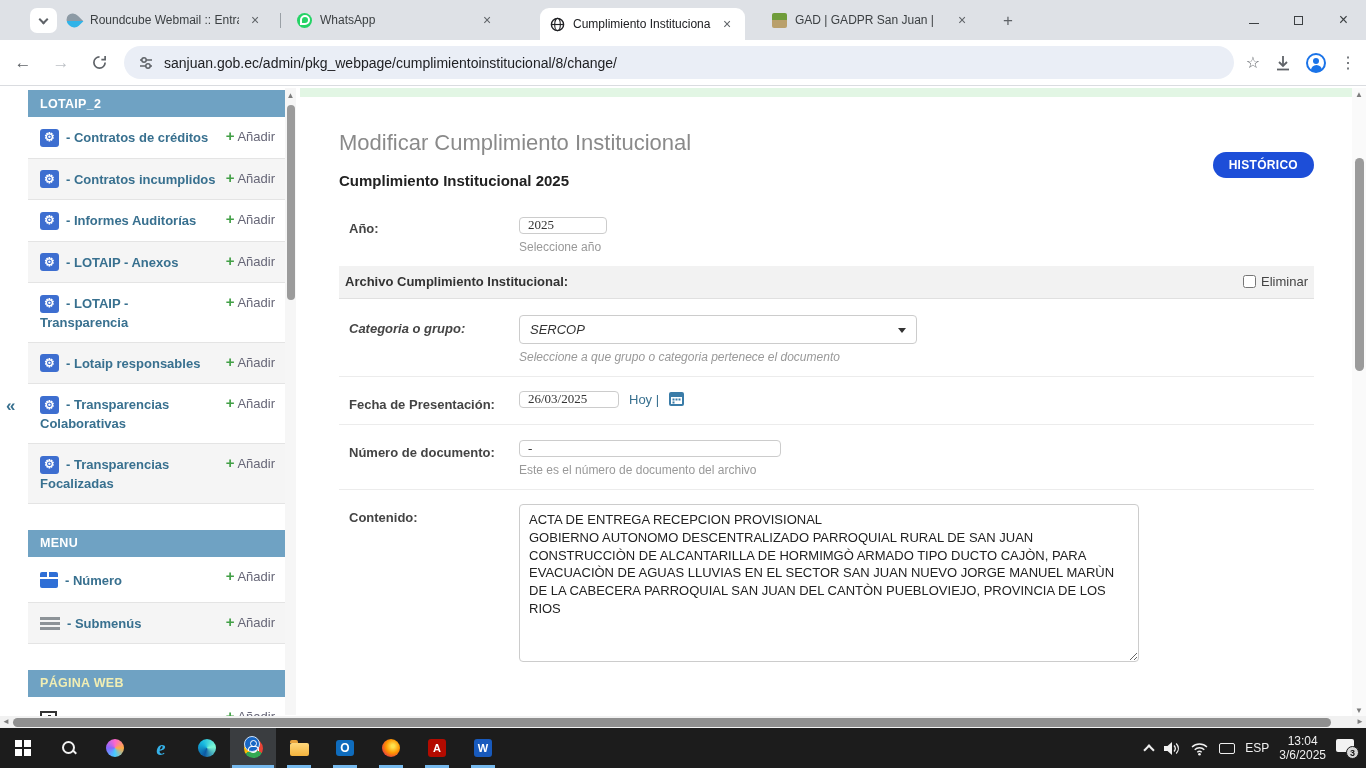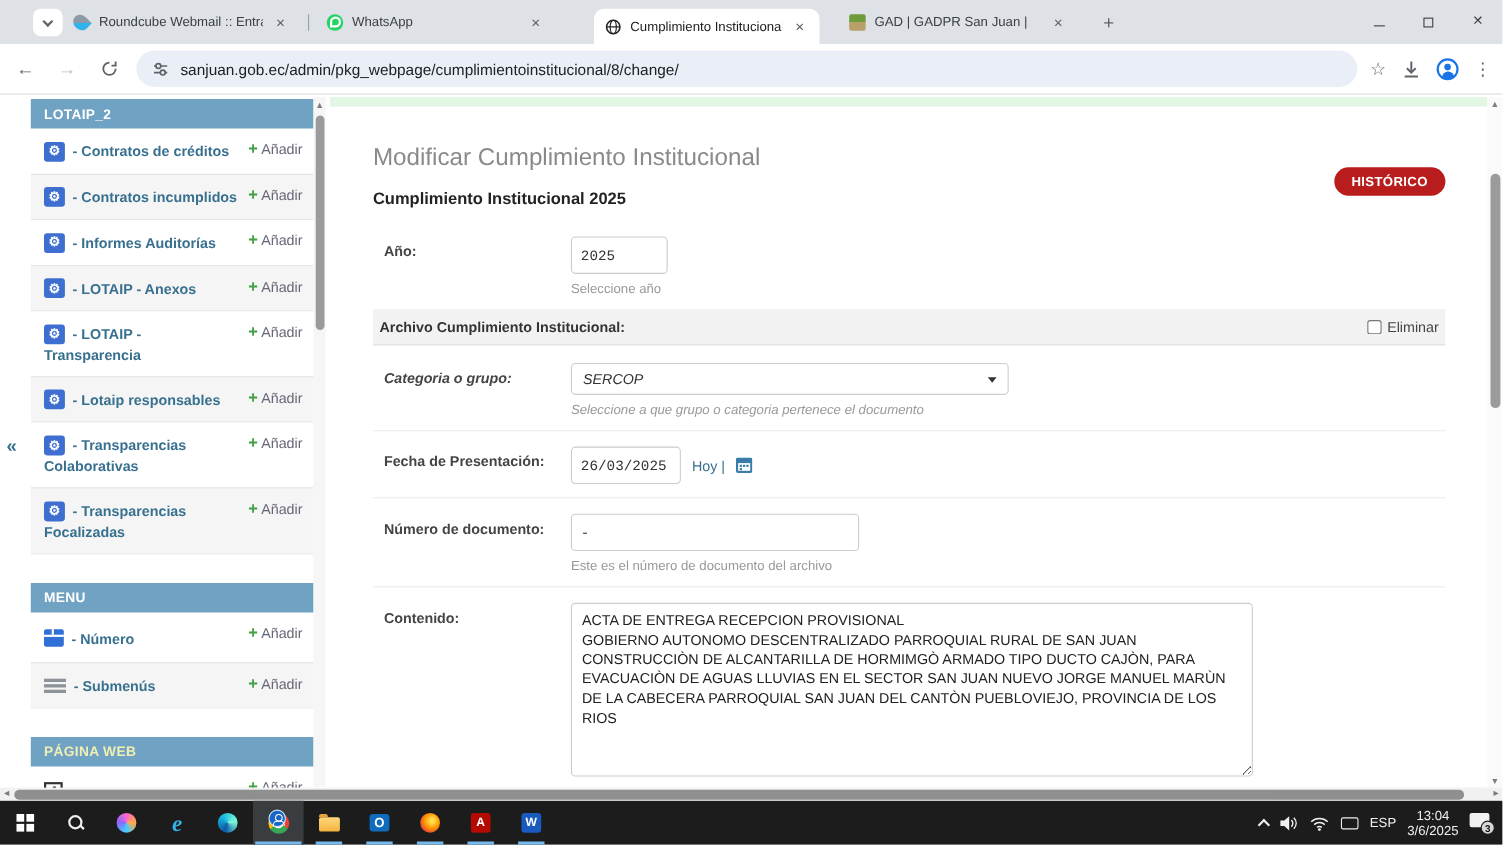--- a/index.html
+++ b/index.html
@@ -66,26 +66,26 @@
   .sb-gap { height:27px; background:#fff; border-top:1px solid #e4e4e4; }
 
   
   .sb-scroll { position:absolute; left:285px; top:0; width:11px; height:627px; background:#f6f6f6; }
   .sb-scroll .arr { position:absolute; left:0; width:11px; text-align:center; font-size:8px; color:#7d7d7d; }
   .sb-thumb { position:absolute; left:1.5px; top:17px; width:8px; height:195px; background:#9b9b9b; border-radius:5px; }
 
   
   .main { position:absolute; left:300px; top:9px; right:14px; bottom:12px; background:#fff; padding:0 38px 0 39px; }
   .page-title { margin-top:33px; font-size:22px; color:#8a8a8a; font-weight:normal; }
-  .historico { position:absolute; top:55px; right:38px; background:#b91c1c; color:#fff; font-size:12px; font-weight:bold; border-radius:14px; padding:6px 16px; letter-spacing:.3px; }
+  .historico { position:absolute; top:55px; right:38px; background:#1d4ed8; color:#fff; font-size:12px; font-weight:bold; border-radius:14px; padding:6px 16px; letter-spacing:.3px; }
   .subtitle { margin-top:16px; font-size:15px; color:#222; font-weight:bold; }
   .frow { display:grid; grid-template-columns:170px 1fr; padding:14px 0 12px 10px; border-top:1px solid #ececec; align-items:start; }
   .frow:first-of-type { border-top:none; }
   .flabel { font-size:13px; font-weight:bold; color:#444; padding-top:6px; }
-  .finput { border:1px solid #ccc; border-radius:4px; height:34px; padding:0 8px; font-size:13px; color:#333; font-family:Liberation Mono, monospace; }
+  .finput { border:1px solid #ccc; border-radius:4px; height:17px; padding:0 8px; font-size:13px; color:#333; font-family:Liberation Serif, serif; }
   .fhelp { font-size:12px; color:#999; margin-top:6px; }
   .section-bar { margin-top:10px; height:28px; background:#6fa2c3; color:#fff; font-size:13px; font-weight:bold; display:flex; align-items:center; padding-left:9px; letter-spacing:.2px; }
   .gray-row { height:28px; background:#f2f2f2; border-bottom:1px solid #e0e0e0; display:flex; align-items:center; padding:16px 6px; }
   .gray-row .glabel { font-size:13px; font-weight:bold; color:#333; }
   .gray-row .spacer { flex:1; }
   .gray-row label { font-size:13px; color:#444; display:flex; align-items:center; gap:5px; }
   .selectbox { width:398px; height:29px; border:1px solid #ccc; border-radius:4px; background:#fff; display:flex; align-items:center; padding:0 10px; font-size:13px; color:#333; position:relative; }
   .selectbox .caret { position:absolute; right:10px; top:12px; width:0; height:0; border-left:4px solid transparent; border-right:4px solid transparent; border-top:5px solid #333; }
   .fecha-line { display:flex; align-items:center; gap:10px; }
   .hoylink { font-size:13px; color:#38708f; }

